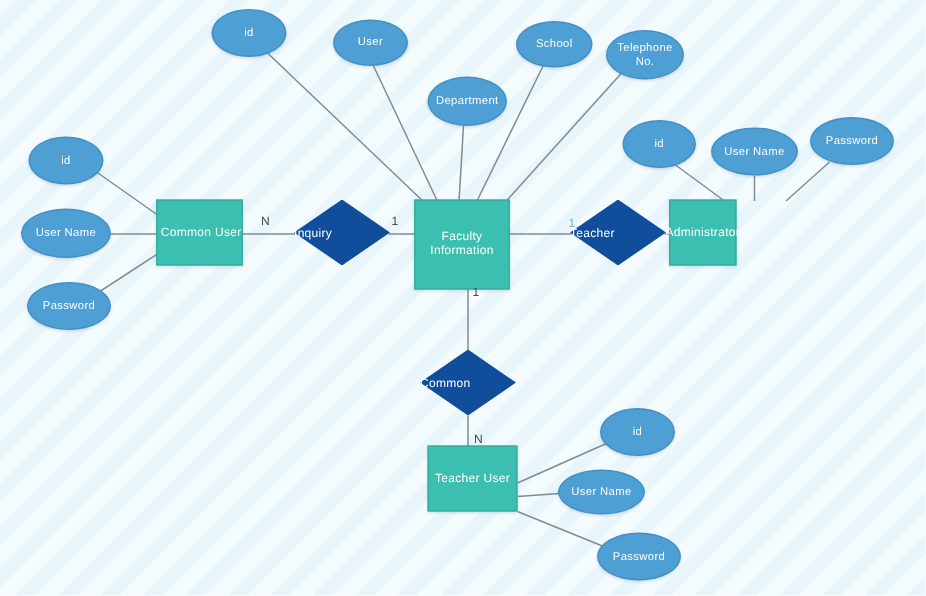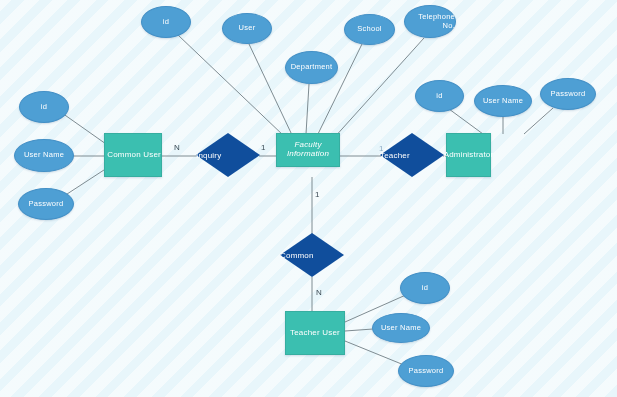--- a/index.html
+++ b/index.html
@@ -131,21 +131,21 @@
       </div>
       <div class="node ellipse" style="left: 222px; top: 13px; width: 50px; height: 31px;">
         <span>User</span>
       </div>
       <div class="node ellipse" style="left: 285px; top: 51px; width: 53px; height: 33px;">
         <span>Department</span>
       </div>
       <div class="node ellipse" style="left: 344px; top: 14px; width: 51px; height: 31px;">
         <span>School</span>
       </div>
-      <div class="node ellipse" style="left: 404px; top: 5px; width: 52px; height: 33px; text-align: right;">
+      <div class="node ellipse" style="left: 404px; top: 20px; width: 52px; height: 33px;">
         <span>Telephone No.</span>
       </div>
       <div class="node ellipse" style="left: 415px; top: 80px; width: 49px; height: 32px;">
         <span>id</span>
       </div>
       <div class="node ellipse" style="left: 474px; top: 85px; width: 58px; height: 32px;">
         <span>User Name</span>
       </div>
       <div class="node ellipse" style="left: 540px; top: 78px; width: 56px; height: 32px;">
         <span>Password</span>
@@ -155,27 +155,27 @@
       </div>
       <div class="node ellipse" style="left: 372px; top: 313px; width: 58px; height: 30px;">
         <span>User Name</span>
       </div>
       <div class="node ellipse" style="left: 398px; top: 355px; width: 56px; height: 32px;">
         <span>Password</span>
       </div>
       <div class="node entity" style="left: 104px; top: 133px; width: 58px; height: 44px; justify-content: flex-end;">
         <span>Common User</span>
       </div>
-      <div class="node entity" style="left: 276px; top: 133px; width: 64px; height: 34px; font-style: italic;">
+      <div class="node entity" style="left: 276px; top: 133px; width: 64px; height: 60px;">
         <span>Faculty Information</span>
       </div>
       <div class="node entity" style="left: 446px; top: 133px; width: 45px; height: 44px;">
         <span>Administrator</span>
       </div>
-      <div class="node entity" style="left: 285px; top: 311px; width: 60px; height: 44px;">
+      <div class="node entity" style="left: 285px; top: 297px; width: 60px; height: 44px;">
         <span>Teacher User</span>
       </div>
       <div class="diamond-wrap" style="left: 196px; top: 133px; width: 64px; height: 44px;">
         <div class="diamond-shape" style="background: rgb(16, 78, 156);"></div>
         <div class="diamond-label">Inquiry</div>
       </div>
       <div class="diamond-wrap" style="left: 380px; top: 133px; width: 64px; height: 44px;">
         <div class="diamond-shape" style="background: rgb(16, 78, 156);"></div>
         <div class="diamond-label">Teacher</div>
       </div>

